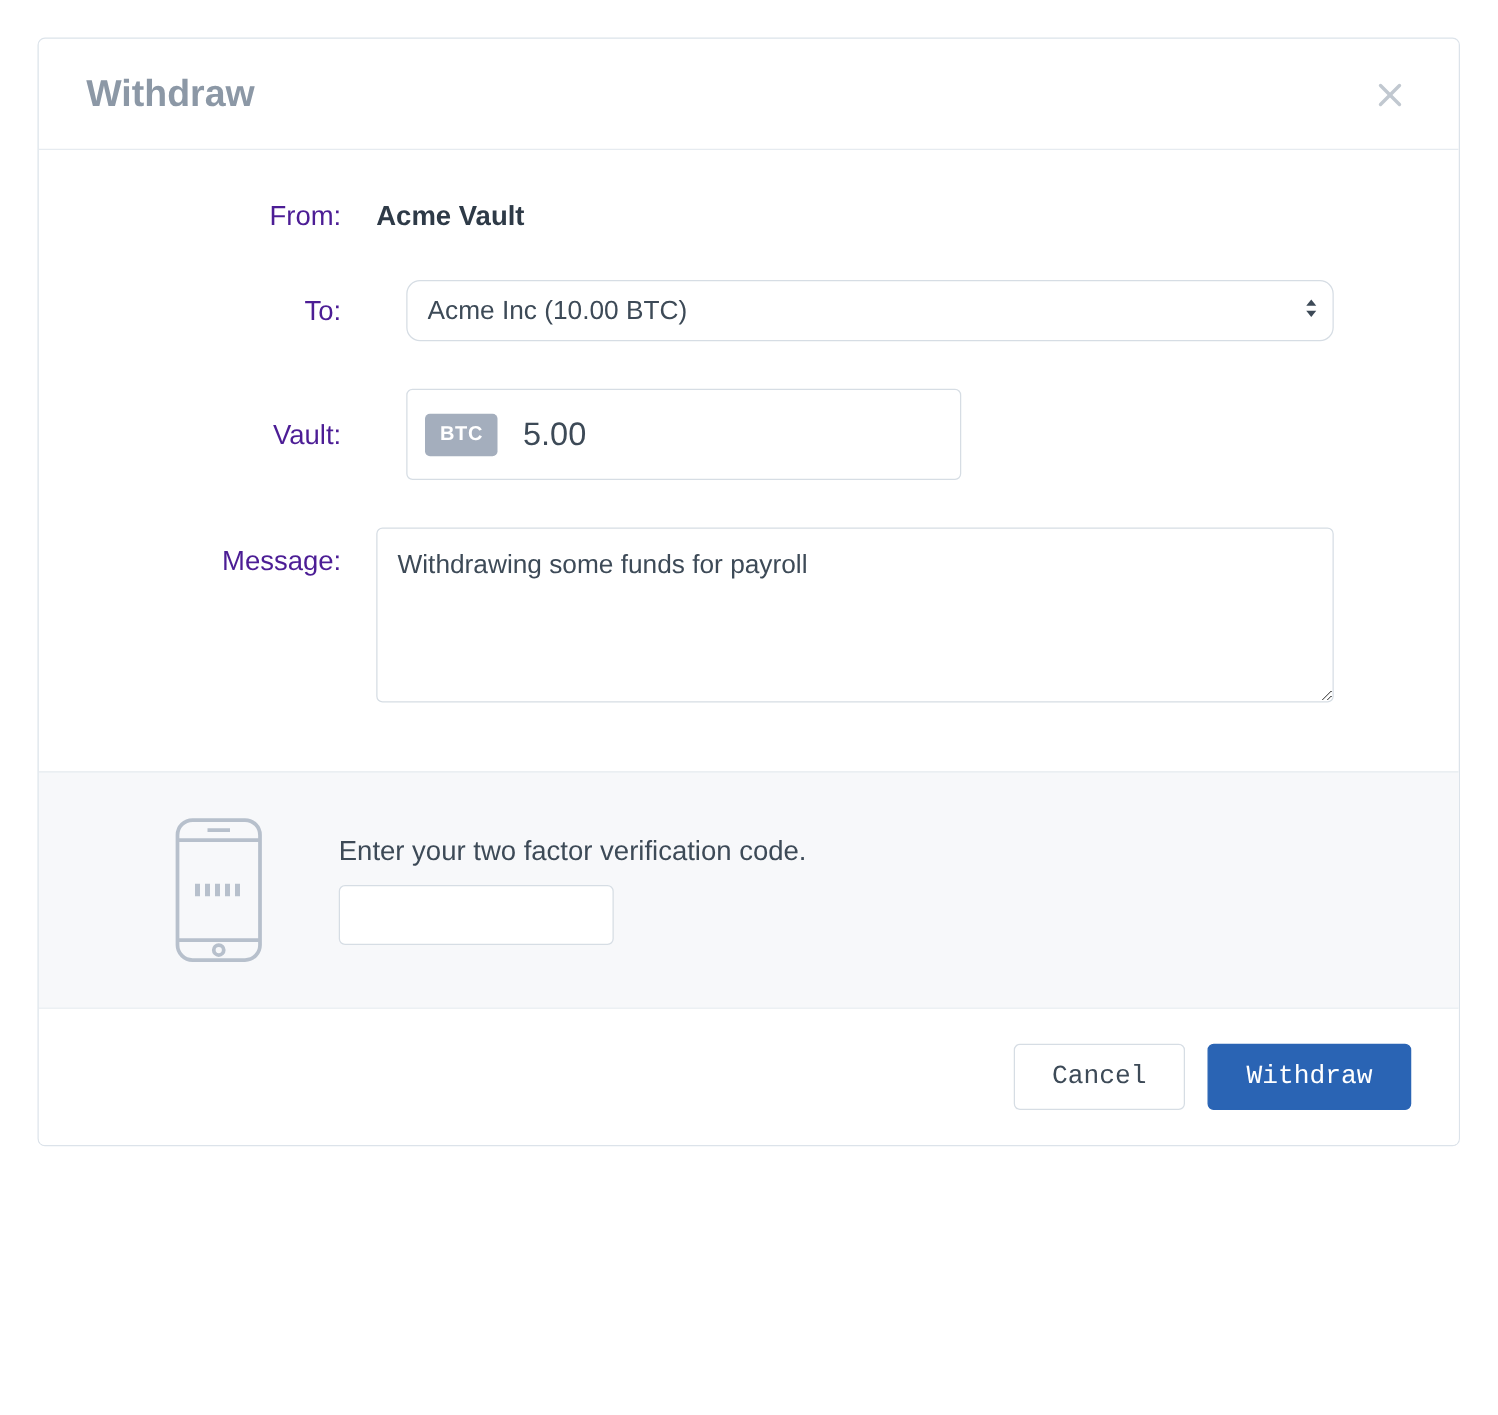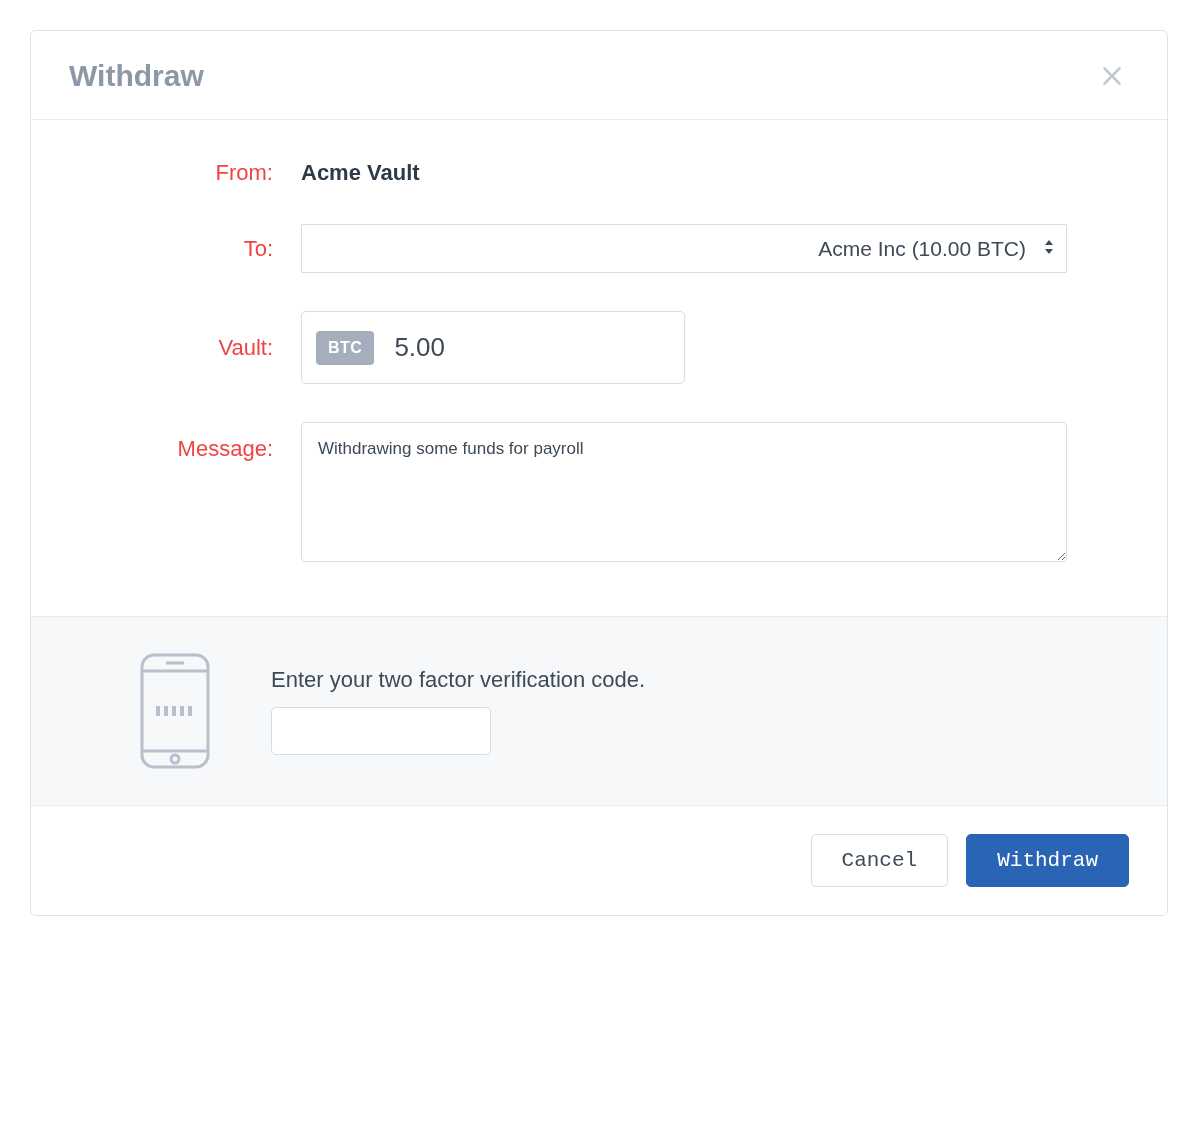--- a/index.html
+++ b/index.html
@@ -40,70 +40,69 @@
     .close-btn svg { display: block; }
     .panel-body {
       padding: 40px 100px 50px 100px;
     }
     .form-row {
       display: flex;
       align-items: flex-start;
       margin-bottom: 38px;
     }
     .form-row.baseline { align-items: baseline; }
-    .form-row.center { align-items: center; }
+    .form-row.center { align-items: center; gap: 24px; }
     .form-label {
       width: 170px;
       text-align: right;
       padding-right: 28px;
       font-size: 22px;
-      color: #ef4444;
+      color: #4c1d95;
       flex-shrink: 0;
     }
     .form-value {
       font-size: 22px;
       font-weight: 700;
       color: #2e3a47;
     }
     .form-control-wrap {
       flex: 1;
     }
     .select-wrap {
       position: relative;
       width: 100%;
     }
     .select-control {
       width: 100%;
       border: 1px solid #d6dde4;
-      border-radius: 1px;
+      border-radius: 11px;
       background: #fff;
       font-size: 21px;
       color: #3d4a57;
       padding: 12px 40px 12px 16px;
       appearance: none;
       -webkit-appearance: none;
       cursor: pointer;
       font-family: inherit;
-      text-align: right;
     }
     .select-caret {
       position: absolute;
       right: 12px;
       top: 50%;
       transform: translateY(-50%);
       pointer-events: none;
     }
     .amount-group {
       display: inline-flex;
       align-items: stretch;
       border: 1px solid #d6dde4;
       border-radius: 5px;
       overflow: hidden;
       background: #fff;
-      width: 384px;
+      width: 444px;
     }
     .amount-badge {
       display: flex;
       align-items: center;
       padding: 0 14px;
     }
     .amount-badge-inner {
       background: #a4aebd;
       color: #fff;
       font-size: 16px;
@@ -120,21 +119,21 @@
       padding: 20px 14px 20px 6px;
       flex: 1;
       font-family: inherit;
       background: transparent;
     }
     .message-textarea {
       width: 100%;
       min-height: 140px;
       border: 1px solid #d6dde4;
       border-radius: 5px;
-      font-size: 17px;
+      font-size: 21px;
       color: #3d4a57;
       padding: 14px 16px;
       font-family: inherit;
       resize: both;
       line-height: 1.4;
     }
     .tfa-section {
       background: #f7f8fa;
       border-top: 1px solid #e6ebf0;
       padding: 34px 100px 34px 100px;

